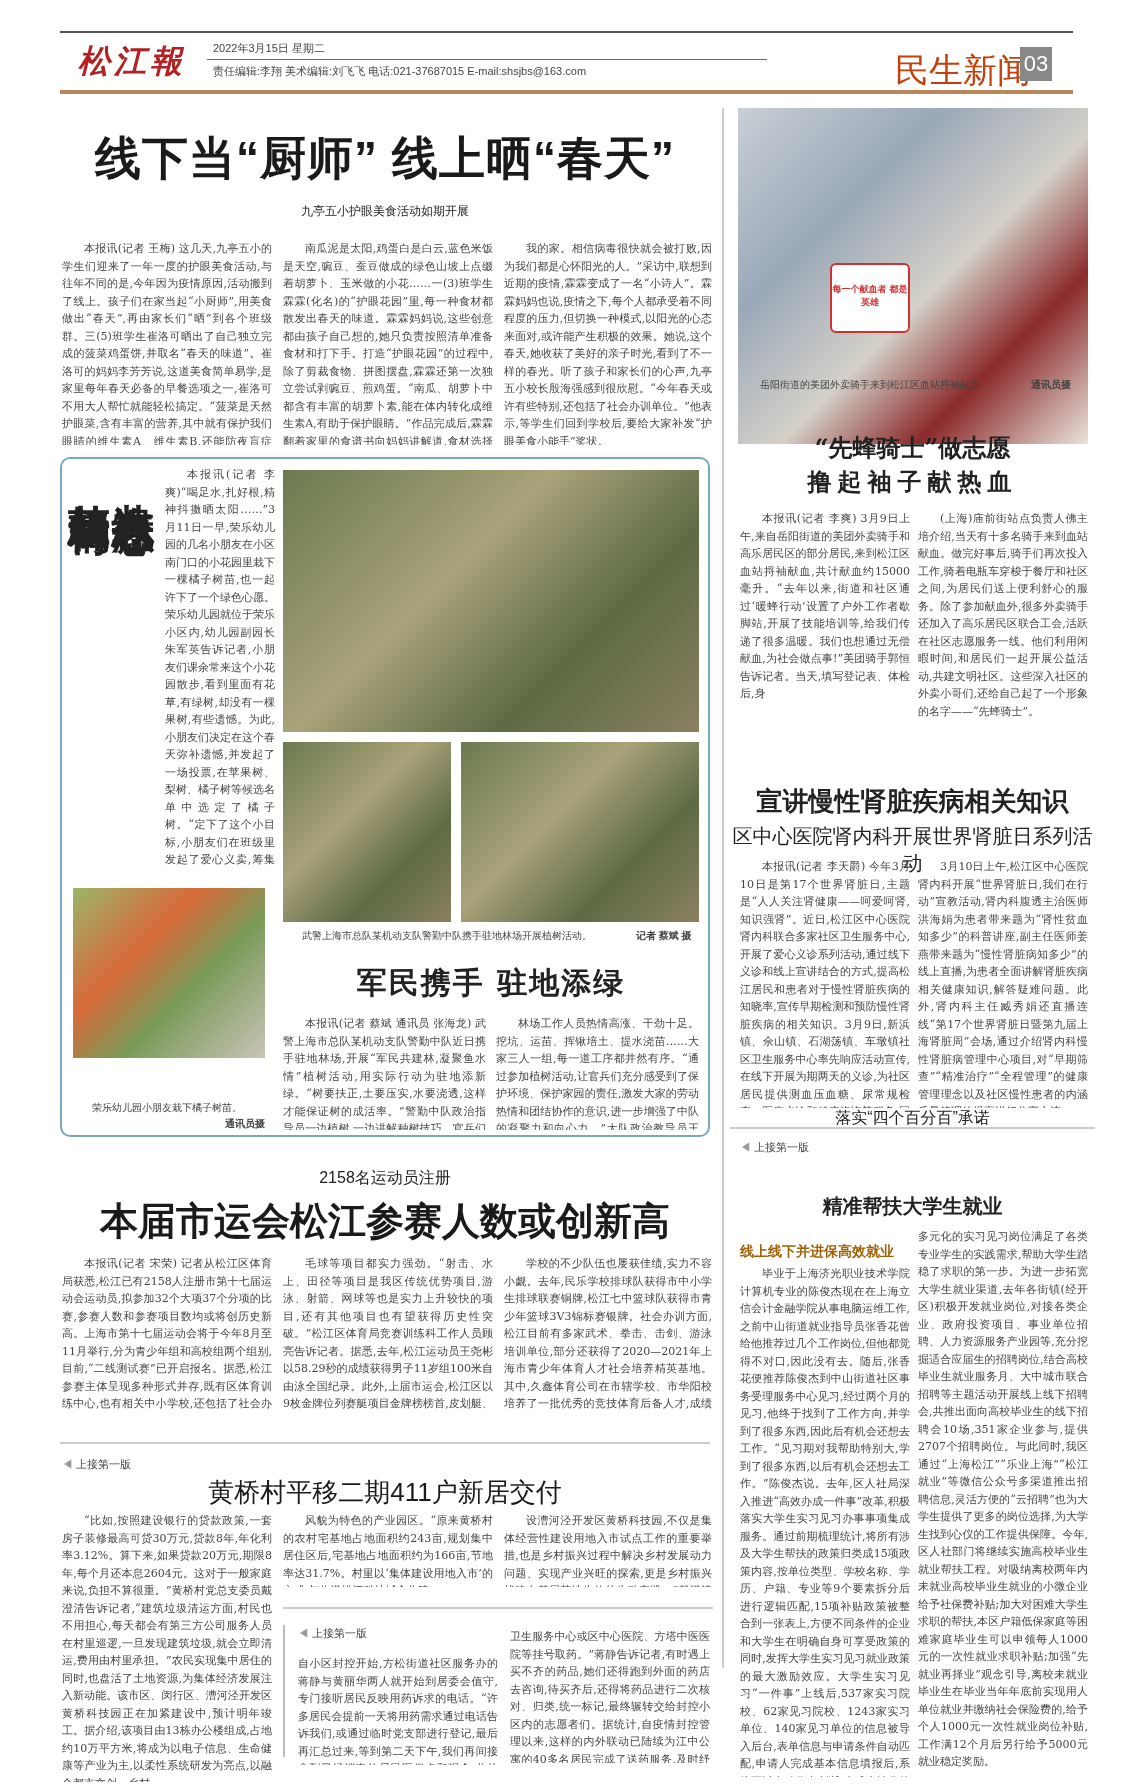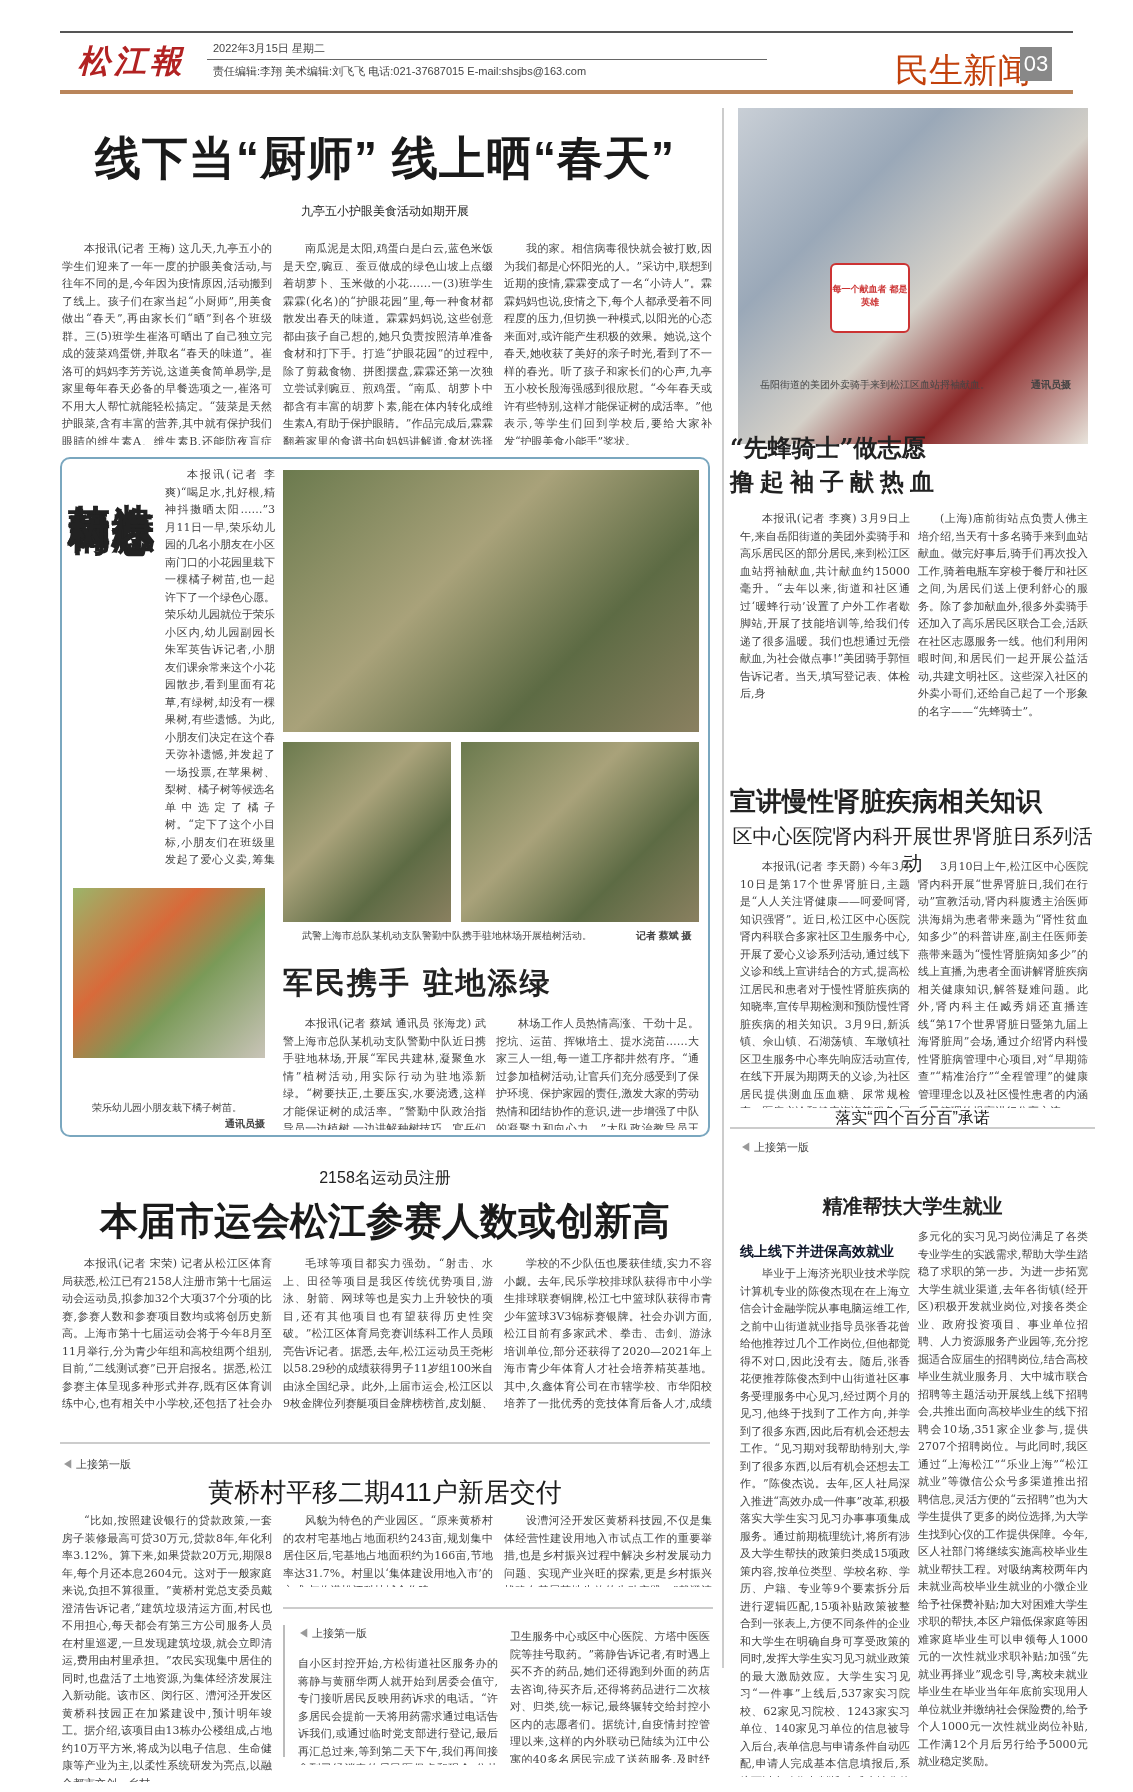--- a/index.html
+++ b/index.html
@@ -9,21 +9,21 @@
 .rule-bottom{left:60px;top:90px;width:1013px;height:4px;background:#b9855a}
 .masthead{left:78px;top:40px;font-size:32px;color:#b22222;font-style:italic;font-weight:bold;letter-spacing:4px}
 .meta1{left:213px;top:41px;font-size:11px;font-family:"Liberation Sans",sans-serif;color:#444}
 .meta-line{left:207px;top:59px;width:560px;height:1px;background:#666}
 .meta2{left:213px;top:64px;font-size:11px;font-family:"Liberation Sans",sans-serif;color:#444}
 .section{left:895px;top:48px;font-size:34px;color:#c2410c;font-family:"DejaVu Serif",serif}
 .pagenum{left:1020px;top:47px;width:32px;height:34px;background:#888;color:#fff;font-size:22px;text-align:center;line-height:34px;font-family:"Liberation Sans",sans-serif}
 .vdiv{left:722px;top:108px;width:2px;height:1560px;background:#ccc}
 .h1{font-family:"Liberation Sans",sans-serif;font-weight:bold;color:#1a1a1a;text-align:center}
 .sub{font-family:"Liberation Sans",sans-serif;color:#222;text-align:center}
-.serif-h{font-family:"DejaVu Serif",serif;font-weight:bold;color:#222;text-align:left}
+.serif-h{font-family:"DejaVu Serif",serif;font-weight:bold;color:#222;text-align:center}
 .col{font-size:11px;line-height:17.5px;color:#444;text-align:justify;text-indent:2em}
 .photo{background:linear-gradient(135deg,#6b7a4e,#a9a27a 40%,#5d6b44 70%,#8a8060)}
 .photo.blood{background:linear-gradient(135deg,#c9cfd6,#9aa8b8 30%,#d4d0c8 55%,#8b2a2a 75%,#e8e4dc)}
 .photo.kid{background:linear-gradient(135deg,#9bb56a,#d86a3a 35%,#7a9a58 60%,#c9c4b8)}
 .caption{font-size:10px;color:#444;font-family:"Liberation Sans",sans-serif}
 .boxed{left:60px;top:457px;width:650px;height:680px;border:2px solid #7aa7bf;border-radius:10px}
 .continue{font-size:11px;color:#444;font-family:"Liberation Sans",sans-serif}
 .hr{height:2px;background:#ccc}
 .vstack{writing-mode:vertical-rl;font-family:"DejaVu Serif",serif;font-weight:bold;font-size:42px;line-height:50px;color:#222;letter-spacing:2px}
 </style>
@@ -38,21 +38,21 @@
 <div class="abs section">民生新闻</div>
 <div class="abs pagenum">03</div>
 <div class="abs rule-bottom"></div>
 
 <div class="abs vdiv"></div>
 
 <div class="abs h1" style="left:60px;top:128px;width:650px;font-size:46px;letter-spacing:1px">线下当“厨师” 线上晒“春天”</div>
 <div class="abs sub" style="left:60px;top:203px;width:650px;font-size:12px">九亭五小护眼美食活动如期开展</div>
 <div class="abs col" style="left:62px;top:240px;width:210px;height:205px;overflow:hidden">本报讯(记者 王梅) 这几天,九亭五小的学生们迎来了一年一度的护眼美食活动,与往年不同的是,今年因为疫情原因,活动搬到了线上。孩子们在家当起“小厨师”,用美食做出“春天”,再由家长们“晒”到各个班级群。三(5)班学生崔洛可晒出了自己独立完成的菠菜鸡蛋饼,并取名“春天的味道”。崔洛可的妈妈李芳芳说,这道美食简单易学,是家里每年春天必备的早餐选项之一,崔洛可不用大人帮忙就能轻松搞定。“菠菜是天然护眼菜,含有丰富的营养,其中就有保护我们眼睛的维生素A、维生素B,还能防夜盲症呢。”崔洛可说,她要把这道护眼美食分享给同学。</div>
 <div class="abs col" style="left:283px;top:240px;width:210px;height:205px;overflow:hidden">南瓜泥是太阳,鸡蛋白是白云,蓝色米饭是天空,豌豆、蚕豆做成的绿色山坡上点缀着胡萝卜、玉米做的小花……一(3)班学生霖霖(化名)的“护眼花园”里,每一种食材都散发出春天的味道。霖霖妈妈说,这些创意都由孩子自己想的,她只负责按照清单准备食材和打下手。打造“护眼花园”的过程中,除了剪裁食物、拼图摆盘,霖霖还第一次独立尝试剥豌豆、煎鸡蛋。“南瓜、胡萝卜中都含有丰富的胡萝卜素,能在体内转化成维生素A,有助于保护眼睛。”作品完成后,霖霖翻着家里的食谱书向妈妈讲解道,食材选择大有讲究。“每天早晨,我拉开窗帘,阳光就跳进了</div>
-<div class="abs col" style="left:504px;top:240px;width:208px;height:205px;overflow:hidden">我的家。相信病毒很快就会被打败,因为我们都是心怀阳光的人。”采访中,联想到近期的疫情,霖霖变成了一名“小诗人”。霖霖妈妈也说,疫情之下,每个人都承受着不同程度的压力,但切换一种模式,以阳光的心态来面对,或许能产生积极的效果。她说,这个春天,她收获了美好的亲子时光,看到了不一样的春光。听了孩子和家长们的心声,九亭五小校长殷海强感到很欣慰。“今年春天或许有些特别,这样才能保证树的成活率。”他表示,等学生们回到学校后,要给大家补发“护眼美食小能手”奖状。</div>
+<div class="abs col" style="left:504px;top:240px;width:208px;height:205px;overflow:hidden">我的家。相信病毒很快就会被打败,因为我们都是心怀阳光的人。”采访中,联想到近期的疫情,霖霖变成了一名“小诗人”。霖霖妈妈也说,疫情之下,每个人都承受着不同程度的压力,但切换一种模式,以阳光的心态来面对,或许能产生积极的效果。她说,这个春天,她收获了美好的亲子时光,看到了不一样的春光。听了孩子和家长们的心声,九亭五小校长殷海强感到很欣慰。“今年春天或许有些特别,还包括了社会办训单位。”他表示,等学生们回到学校后,要给大家补发“护眼美食小能手”奖状。</div>
 
 <div class="abs photo blood" style="left:738px;top:108px;width:350px;height:336px">
   <div class="abs" style="left:92px;top:155px;width:80px;height:70px;background:#fff;border:2px solid #c33;border-radius:6px;font-size:9px;color:#c33;text-align:center;padding-top:18px;font-weight:bold">每一个献血者 都是英雄</div>
 </div>
 <div class="abs caption" style="left:760px;top:378px">岳阳街道的美团外卖骑手来到松江区血站捋袖献血。</div>
 <div class="abs caption" style="left:1031px;top:378px;font-weight:bold">通讯员摄</div>
 
 <div class="abs serif-h" style="left:730px;top:432px;width:365px;font-size:24px">“先蜂骑士”做志愿</div>
 <div class="abs serif-h" style="left:730px;top:466px;width:365px;font-size:24px;letter-spacing:6px">撸起袖子献热血</div>
 <div class="abs col" style="left:740px;top:510px;width:170px;height:245px;overflow:hidden">本报讯(记者 李爽) 3月9日上午,来自岳阳街道的美团外卖骑手和高乐居民区的部分居民,来到松江区血站捋袖献血,共计献血约15000毫升。“去年以来,街道和社区通过‘暖蜂行动’设置了户外工作者歇脚站,开展了技能培训等,给我们传递了很多温暖。我们也想通过无偿献血,为社会做点事!”美团骑手郭恒告诉记者。当天,填写登记表、体检后,身</div>
@@ -107,15 +107,15 @@
   <span style="color:#999">◀ </span><span>上接第一版</span>
 </div>
 <div class="abs col" style="left:298px;top:1655px;width:200px;height:110px;overflow:hidden;text-indent:0">自小区封控开始,方松街道社区服务办的蒋静与黄丽华两人就开始到居委会值守,专门接听居民反映用药诉求的电话。“许多居民会提前一天将用药需求通过电话告诉我们,或通过临时党支部进行登记,最后再汇总过来,等到第二天下午,我们再间接拿到已经消毒的居民医保卡和现金,分赴社区</div>
 <div class="abs col" style="left:510px;top:1628px;width:200px;height:135px;overflow:hidden;text-indent:0">卫生服务中心或区中心医院、方塔中医医院等挂号取药。”蒋静告诉记者,有时遇上买不齐的药品,她们还得跑到外面的药店去咨询,待买齐后,还得将药品进行二次核对、归类,统一标记,最终辗转交给封控小区内的志愿者们。据统计,自疫情封控管理以来,这样的内外联动已陆续为江中公寓的40多名居民完成了送药服务,及时纾解了封控区居民的燃眉之急。</div>
 
 <div class="abs continue" style="left:740px;top:1140px">
   <span style="color:#999">◀ </span><span>上接第一版</span>
 </div>
 <div class="abs sub" style="left:730px;top:1108px;width:365px;font-size:16px;font-weight:normal">落实“四个百分百”承诺</div>
 <div class="abs sub" style="left:730px;top:1193px;width:365px;font-size:20px;font-weight:bold">精准帮扶大学生就业</div>
-<div class="abs" style="left:740px;top:1243px;font-size:14px;font-weight:bold;font-family:'Liberation Sans',sans-serif;color:#0f172a">线上线下并进保高效就业</div>
+<div class="abs" style="left:740px;top:1243px;font-size:14px;font-weight:bold;font-family:'Liberation Sans',sans-serif;color:#a16207">线上线下并进保高效就业</div>
 <div class="abs col" style="left:740px;top:1265px;width:170px;height:512px;overflow:hidden">毕业于上海济光职业技术学院计算机专业的陈俊杰现在在上海立信会计金融学院从事电脑运维工作,之前中山街道就业指导员张香花曾给他推荐过几个工作岗位,但他都觉得不对口,因此没有去。随后,张香花便推荐陈俊杰到中山街道社区事务受理服务中心见习,经过两个月的见习,他终于找到了工作方向,并学到了很多东西,因此后有机会还想去工作。“见习期对我帮助特别大,学到了很多东西,以后有机会还想去工作。”陈俊杰说。去年,区人社局深入推进“高效办成一件事”改革,积极落实大学生实习见习办事事项集成服务。通过前期梳理统计,将所有涉及大学生帮扶的政策归类成15项政策内容,按单位类型、学校名称、学历、户籍、专业等9个要素拆分后进行逻辑匹配,15项补贴政策被整合到一张表上,方便不同条件的企业和大学生在明确自身可享受政策的同时,发挥大学生实习见习就业政策的最大激励效应。大学生实习见习“一件事”上线后,537家实习院校、62家见习院校、1243家实习单位、140家见习单位的信息被导入后台,表单信息与申请条件自动匹配,申请人完成基本信息填报后,系统可以自动作出判断,生成个性化的申请指南,实现“按需匹配、一次申请、一次办好”。</div>
 <div class="abs col" style="left:918px;top:1228px;width:170px;height:549px;overflow:hidden;text-indent:0">多元化的实习见习岗位满足了各类专业学生的实践需求,帮助大学生踏稳了求职的第一步。为进一步拓宽大学生就业渠道,去年各街镇(经开区)积极开发就业岗位,对接各类企业、政府投资项目、事业单位招聘、人力资源服务产业园等,充分挖掘适合应届生的招聘岗位,结合高校毕业生就业服务月、大中城市联合招聘等主题活动开展线上线下招聘会,共推出面向高校毕业生的线下招聘会10场,351家企业参与,提供2707个招聘岗位。与此同时,我区通过“上海松江”“乐业上海”“松江就业”等微信公众号多渠道推出招聘信息,灵活方便的“云招聘”也为大学生提供了更多的岗位选择,为大学生找到心仪的工作提供保障。今年,区人社部门将继续实施高校毕业生就业帮扶工程。对吸纳离校两年内未就业高校毕业生就业的小微企业给予社保费补贴;加大对困难大学生求职的帮扶,本区户籍低保家庭等困难家庭毕业生可以申领每人1000元的一次性就业求职补贴;加强“先就业再择业”观念引导,离校未就业毕业生在毕业当年年底前实现用人单位就业并缴纳社会保险费的,给予个人1000元一次性就业岗位补贴,工作满12个月后另行给予5000元就业稳定奖励。</div>
 
 </body></html>

